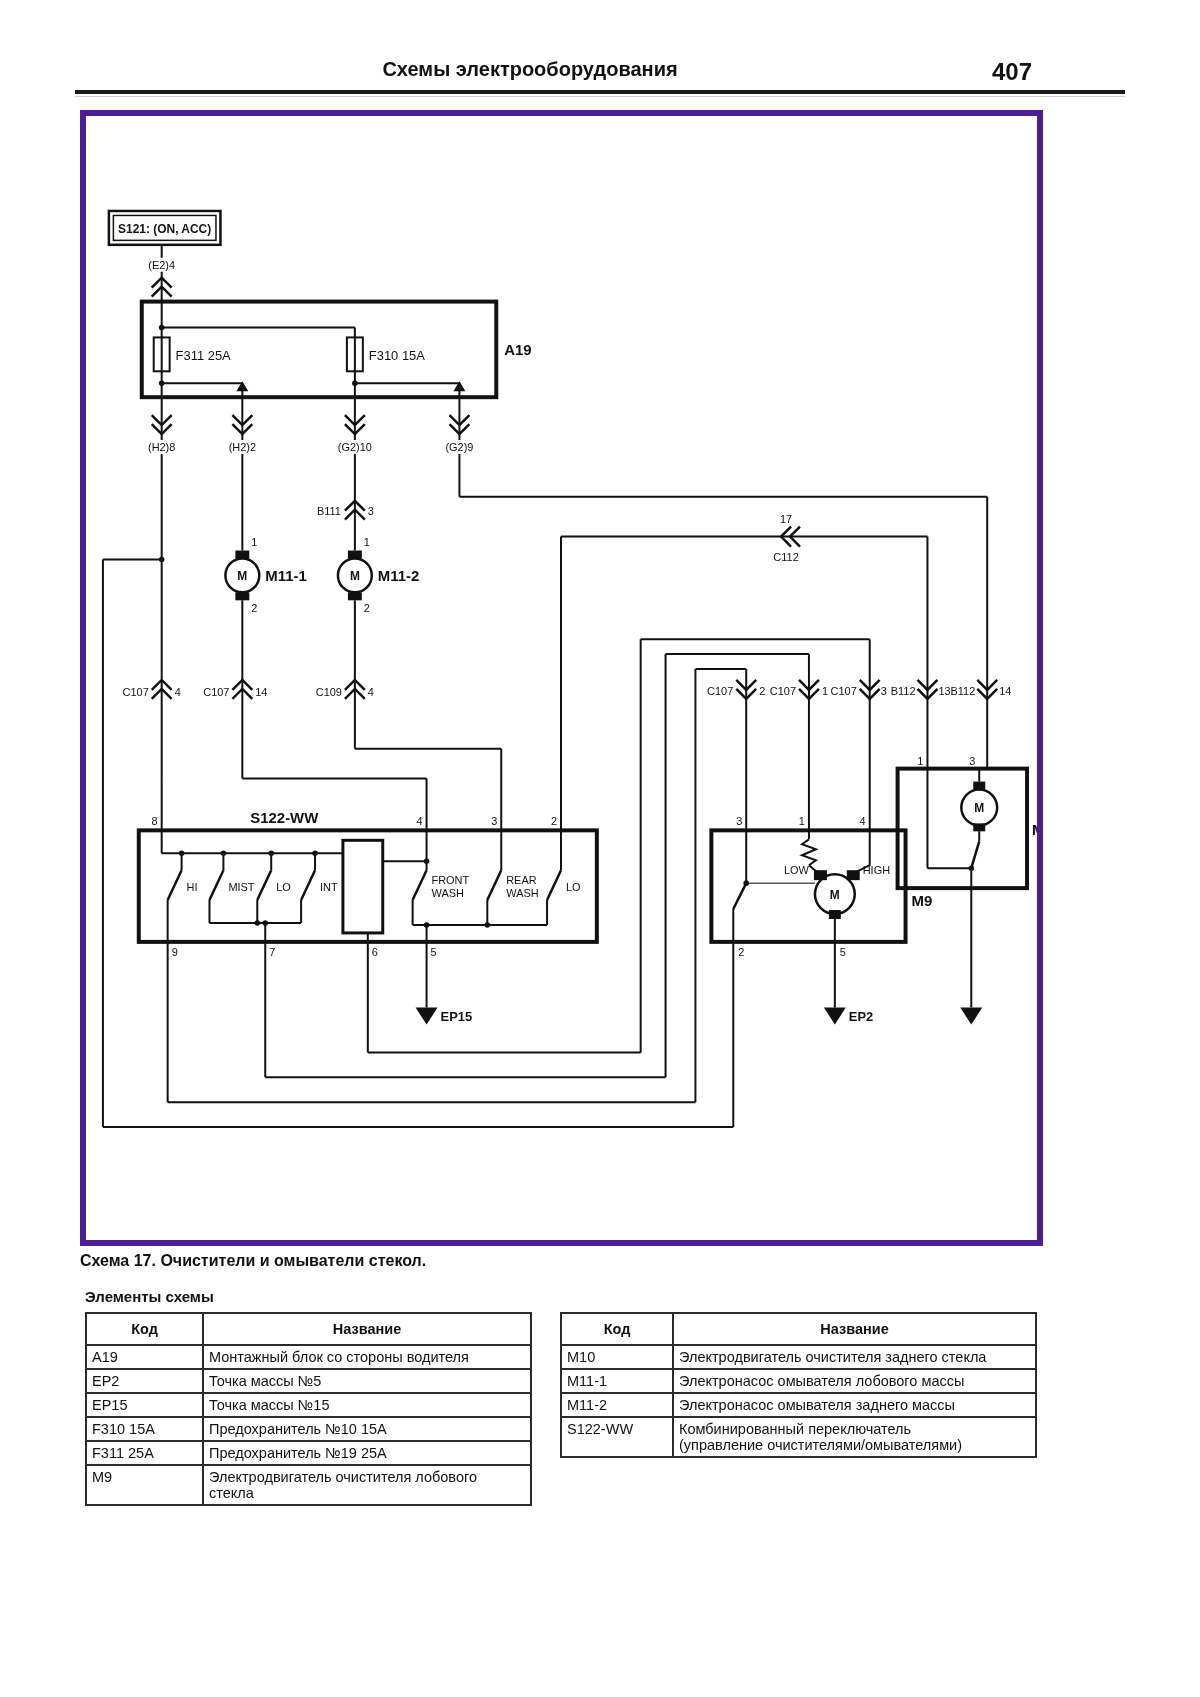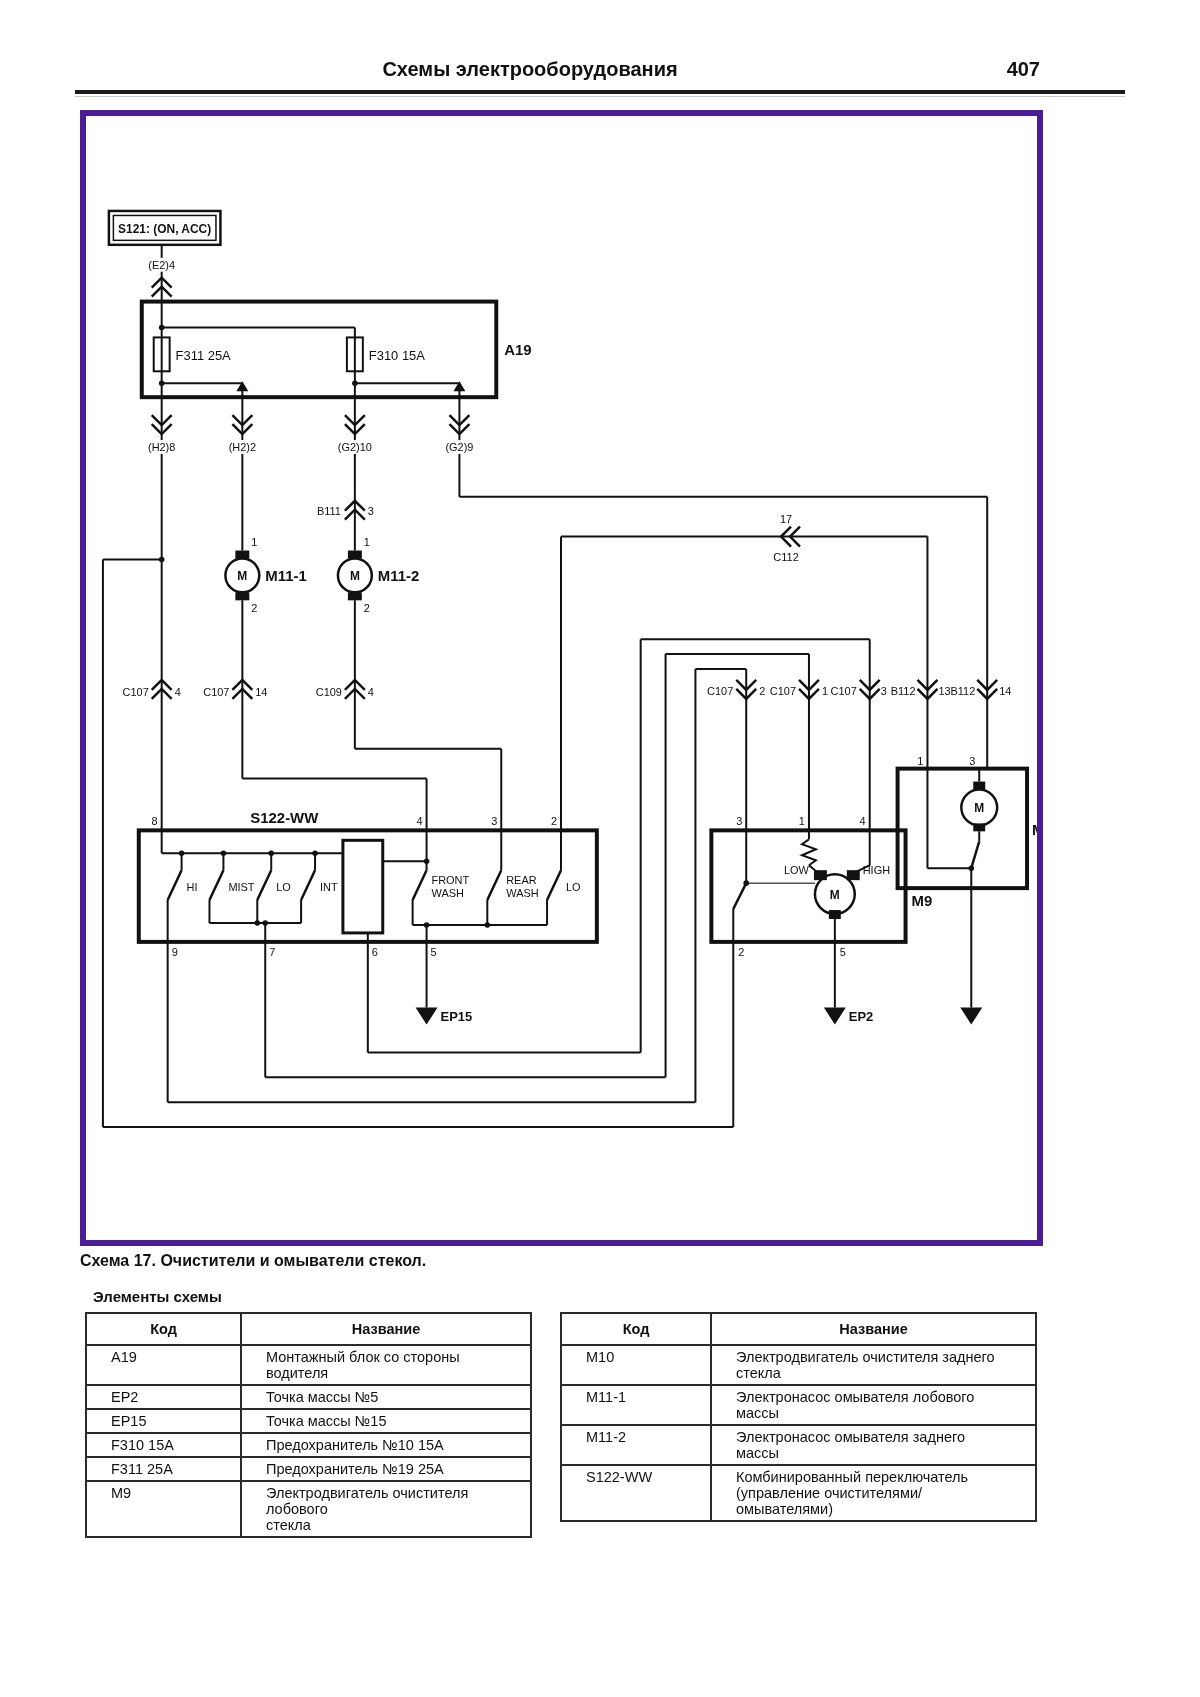--- a/index.html
+++ b/index.html
@@ -1,32 +1,32 @@
 <!DOCTYPE html>
 <html><head>
 <meta charset="utf-8">
 <style>
   html,body{margin:0;padding:0;background:#fff;}
   body{width:1200px;height:1697px;position:relative;font-family:"Liberation Sans",sans-serif;color:#111;}
   .hdr-title{position:absolute;top:58px;left:0;width:1060px;text-align:center;font-size:20px;font-weight:bold;}
-  .hdr-num{position:absolute;top:58px;right:160px;font-size:20px;font-weight:bold;}
+  .hdr-num{position:absolute;top:58px;right:168px;font-size:24px;font-weight:bold;}
   .hdr-rule{position:absolute;top:90px;left:75px;width:1050px;height:4px;background:#1b1b1b;}
   .hdr-rule2{position:absolute;top:96px;left:75px;width:1050px;height:1px;background:#c9c9c9;}
   .dia-box{position:absolute;top:110px;left:80px;width:951px;height:1124px;border:6px solid #4c1d95;background:#fff;}
   .dia-box svg{display:block;}
   svg text{font-family:"Liberation Sans",sans-serif;fill:#111;}
   .t11{font-size:11px;}
   .t12{font-size:12px;font-weight:bold;}
   .t13{font-size:13px;}
   .t14{font-size:13px;font-weight:bold;}
   .t15{font-size:15px;font-weight:bold;}
   .caption{position:absolute;top:1252px;left:80px;width:953px;text-align:left;font-size:16px;font-weight:bold;}
-  .elements-heading{position:absolute;top:1288px;left:85px;font-size:15px;font-weight:bold;margin-left:8px;}
+  .elements-heading{position:absolute;top:1288px;left:85px;font-size:15px;font-weight:bold;}
   table.tbl{position:absolute;border-collapse:collapse;font-size:14.5px;background:#fff;table-layout:fixed;}
-  table.tbl th,table.tbl td{border:2px solid #2b2b2b;padding:3px 24px;text-align:left;vertical-align:top;white-space:pre-line;}
+  table.tbl th,table.tbl td{border:2px solid #2b2b2b;padding:3px 5px;text-align:left;vertical-align:top;white-space:pre-line;}
   table.tbl th{text-align:center;font-weight:bold;height:24px;vertical-align:middle;}
   .tbl-left{top:1312px;left:85px;width:447px;}
   .tbl-right{top:1312px;left:560px;width:477px;}
   .tbl-left .code{width:105px;}
   .tbl-right .code{width:100px;}
 </style>
 </head>
 <body>
 
 <div class="hdr-title">Схемы электрооборудования</div>

